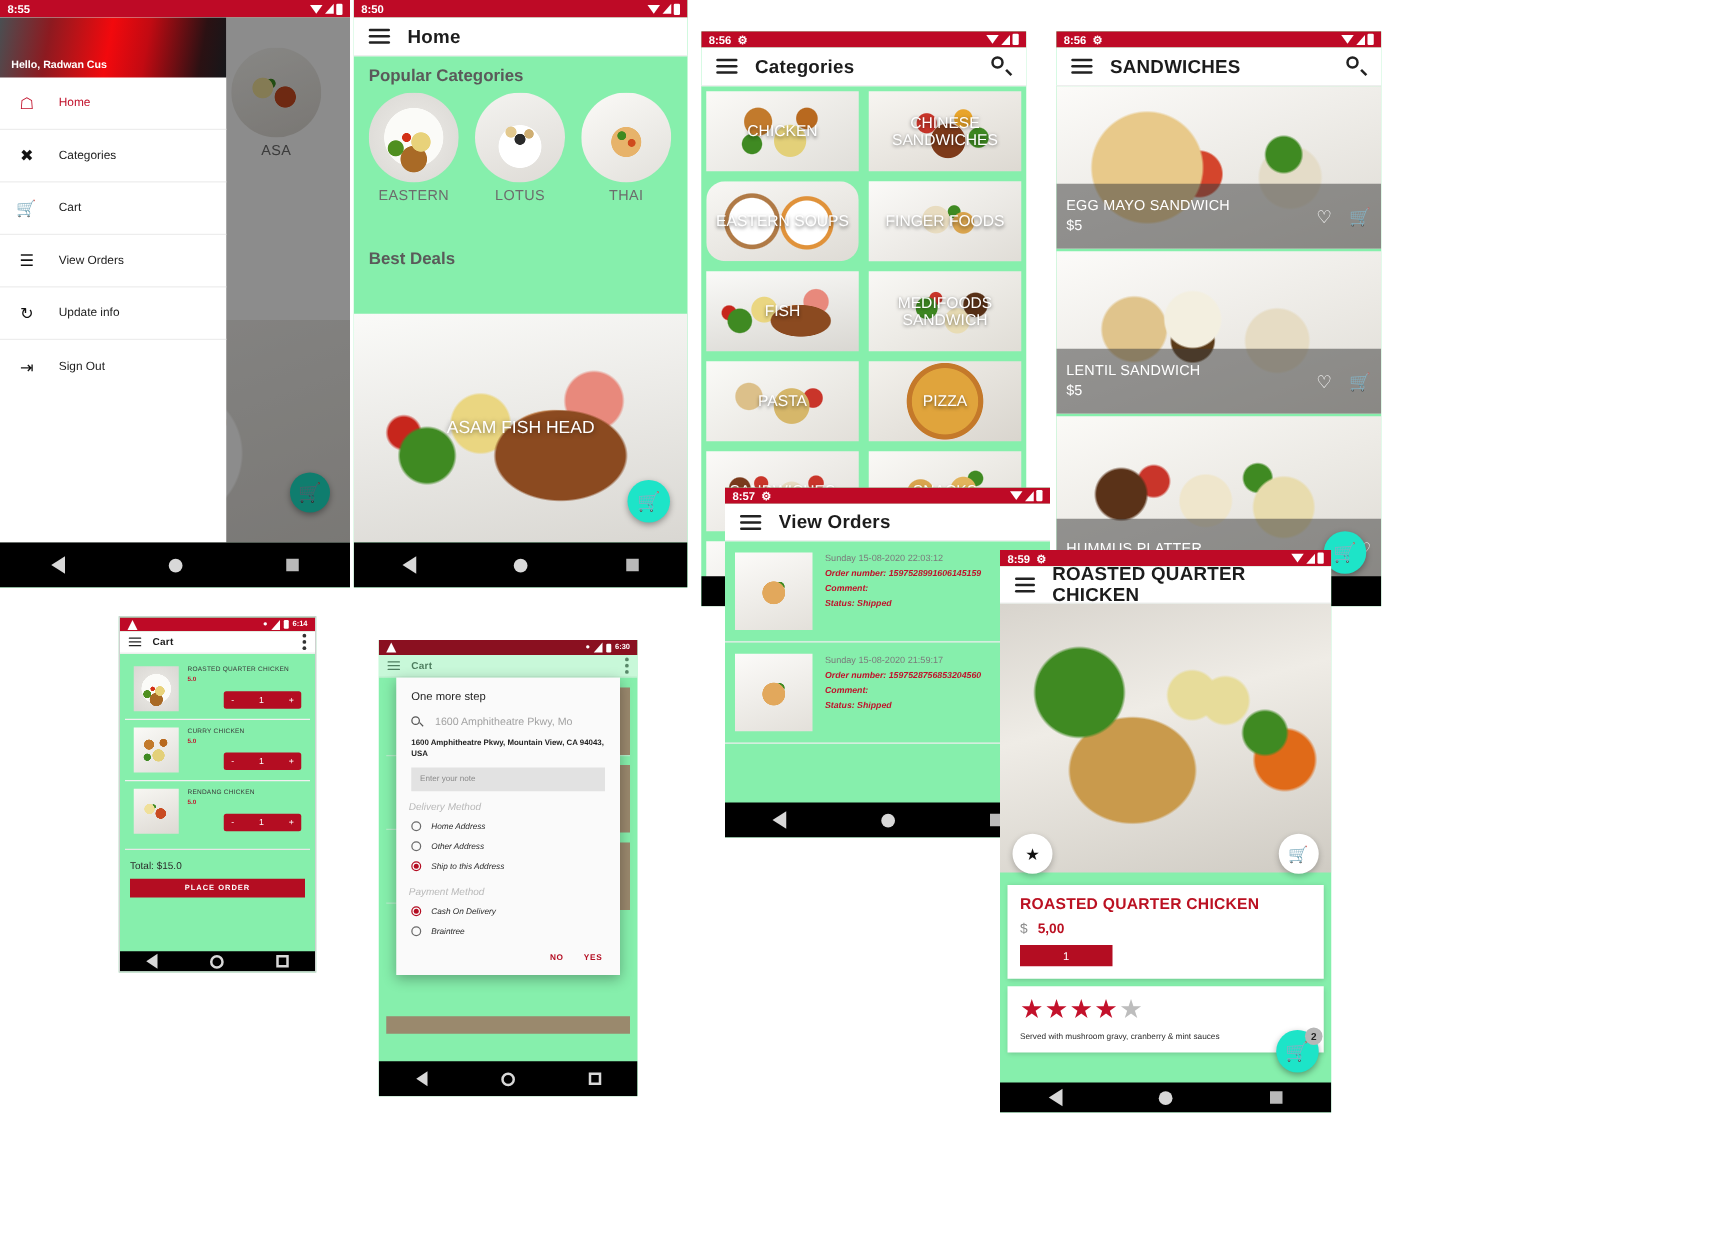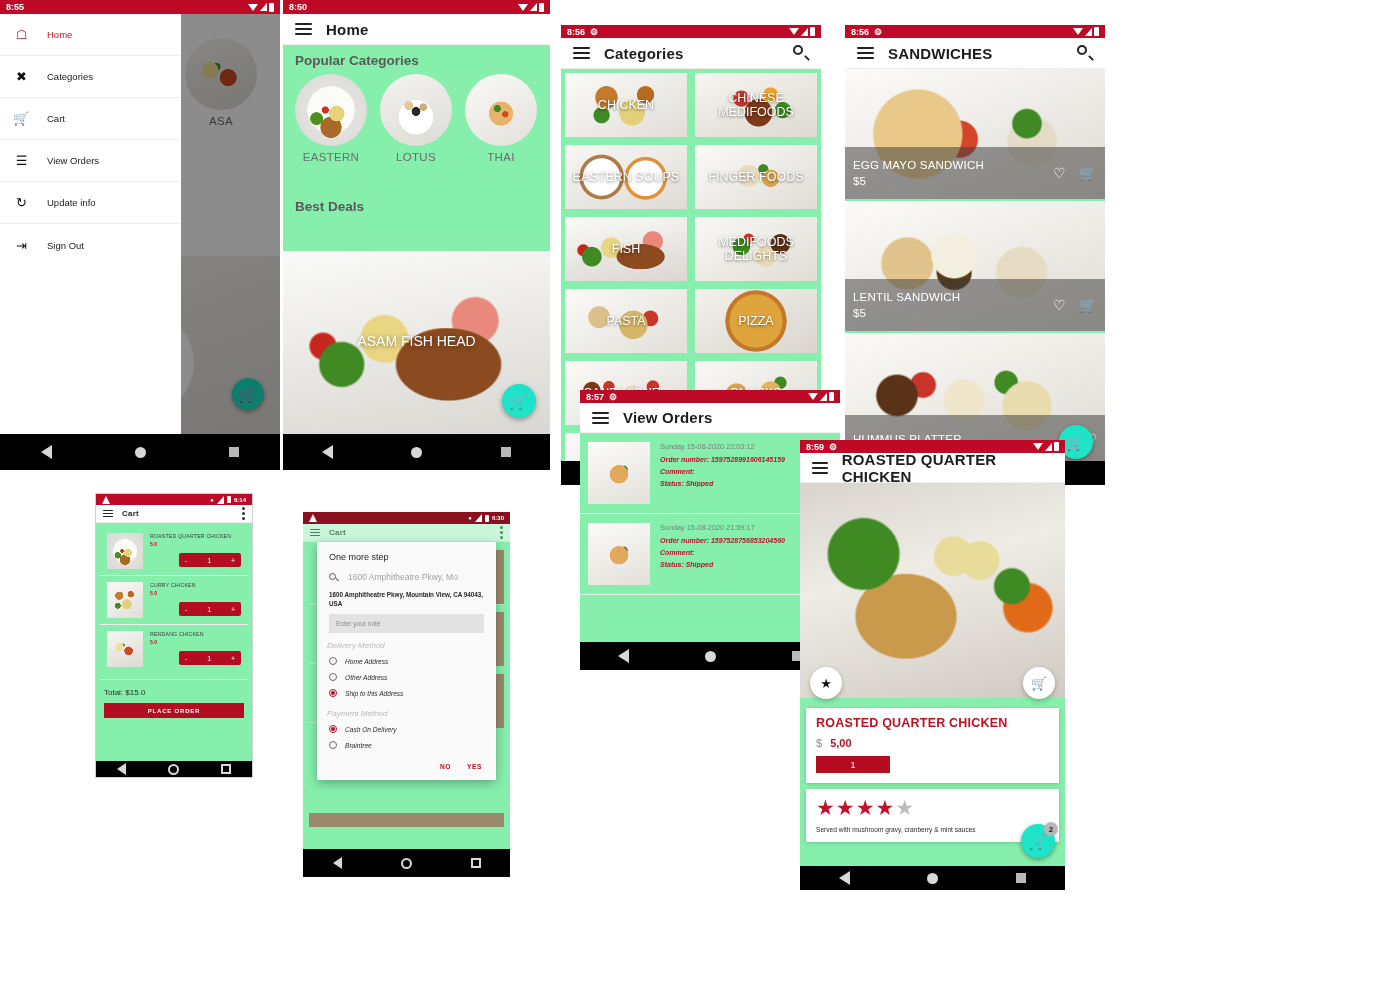--- a/index.html
+++ b/index.html
@@ -82,21 +82,21 @@
       linear-gradient(150deg,#fbfaf7,#e0ded9);}
   .veg{background:
       radial-gradient(circle at 38% 40%,#c9352a 0 9%,transparent 10%),
       radial-gradient(circle at 62% 34%,#e8a42a 0 8%,transparent 9%),
       radial-gradient(circle at 52% 62%,#7d3a1a 0 18%,transparent 19%),
       radial-gradient(circle at 72% 58%,#3f8a22 0 8%,transparent 9%),
       linear-gradient(160deg,#f7f5f1,#ddd9d2);}
   .soup{background:
       radial-gradient(circle at 30% 50%,#ffffff 0 20%,#b07a46 21% 24%,transparent 25%),
       radial-gradient(circle at 66% 52%,#ffffff 0 20%,#e0923a 21% 24%,transparent 25%),
-      linear-gradient(160deg,#f8f7f4,#dedbd5);}
+      linear-gradient(160deg,#f8f7f4,#dedbd5); border-radius: 15px;}
   .finger{background:
       radial-gradient(circle at 62% 52%,#d9a44e 0 10%,transparent 11%),
       radial-gradient(circle at 44% 48%,#e8dcc0 0 14%,transparent 15%),
       radial-gradient(circle at 56% 38%,#3f8a22 0 6%,transparent 7%),
       linear-gradient(150deg,#fbfaf8,#e0ddd7);}
   .medi{background:
       radial-gradient(circle at 70% 42%,#5a3218 0 10%,transparent 11%),
       radial-gradient(circle at 38% 46%,#3f8a22 0 10%,transparent 11%),
       radial-gradient(circle at 58% 62%,#e8dcb4 0 12%,transparent 13%),
       radial-gradient(circle at 44% 34%,#c9352a 0 6%,transparent 7%),
@@ -297,20 +297,23 @@
       </div>
     </div>
     <div style="position:absolute;left:0;right:0;top:242px;bottom:0;" class="ph f2"></div>
     <div class="fab" style="right:16px;bottom:24px;width:32px;height:32px;">
       <span class="cartglyph">🛒</span>
     </div>
   </div>
   <div class="scrim" style="top:14px;bottom:36px;"></div>
 
   <div class="drawer">
+    <div class="dhead">
+      <span>Hello, Radwan Cus</span>
+    </div>
     <div class="ditem active">
       <span class="dicon red">☖</span>
       <span class="dlabel">Home</span>
     </div>
     <div class="ditem">
       <span class="dicon">✖</span>
       <span class="dlabel">Categories</span>
     </div>
     <div class="ditem">
       <span class="dicon">🛒</span>
@@ -404,33 +407,33 @@
         <i></i>
       </span>
     <span class="title">Categories</span>
     <span class="searchicon"></span>
   </div>
   <div class="grid">
     <div class="gcell ph chick">
         <span>CHICKEN</span>
       </div>
     <div class="gcell ph veg">
-        <span>CHINESE MEDIFOODS</span>
+        <span>CHINESE SANDWICHES</span>
       </div>
     <div class="gcell ph soup">
         <span>EASTERN SOUPS</span>
       </div>
     <div class="gcell ph finger">
         <span>FINGER FOODS</span>
       </div>
     <div class="gcell ph fish">
         <span>FISH</span>
       </div>
     <div class="gcell ph medi">
-        <span>MEDIFOODS DELIGHTS</span>
+        <span>MEDIFOODS SANDWICH</span>
       </div>
     <div class="gcell ph pasta">
         <span>PASTA</span>
       </div>
     <div class="gcell ph pizza">
         <span>PIZZA</span>
       </div>
     <div class="gcell ph sand">
         <span>SANDWICHES</span>
       </div>

